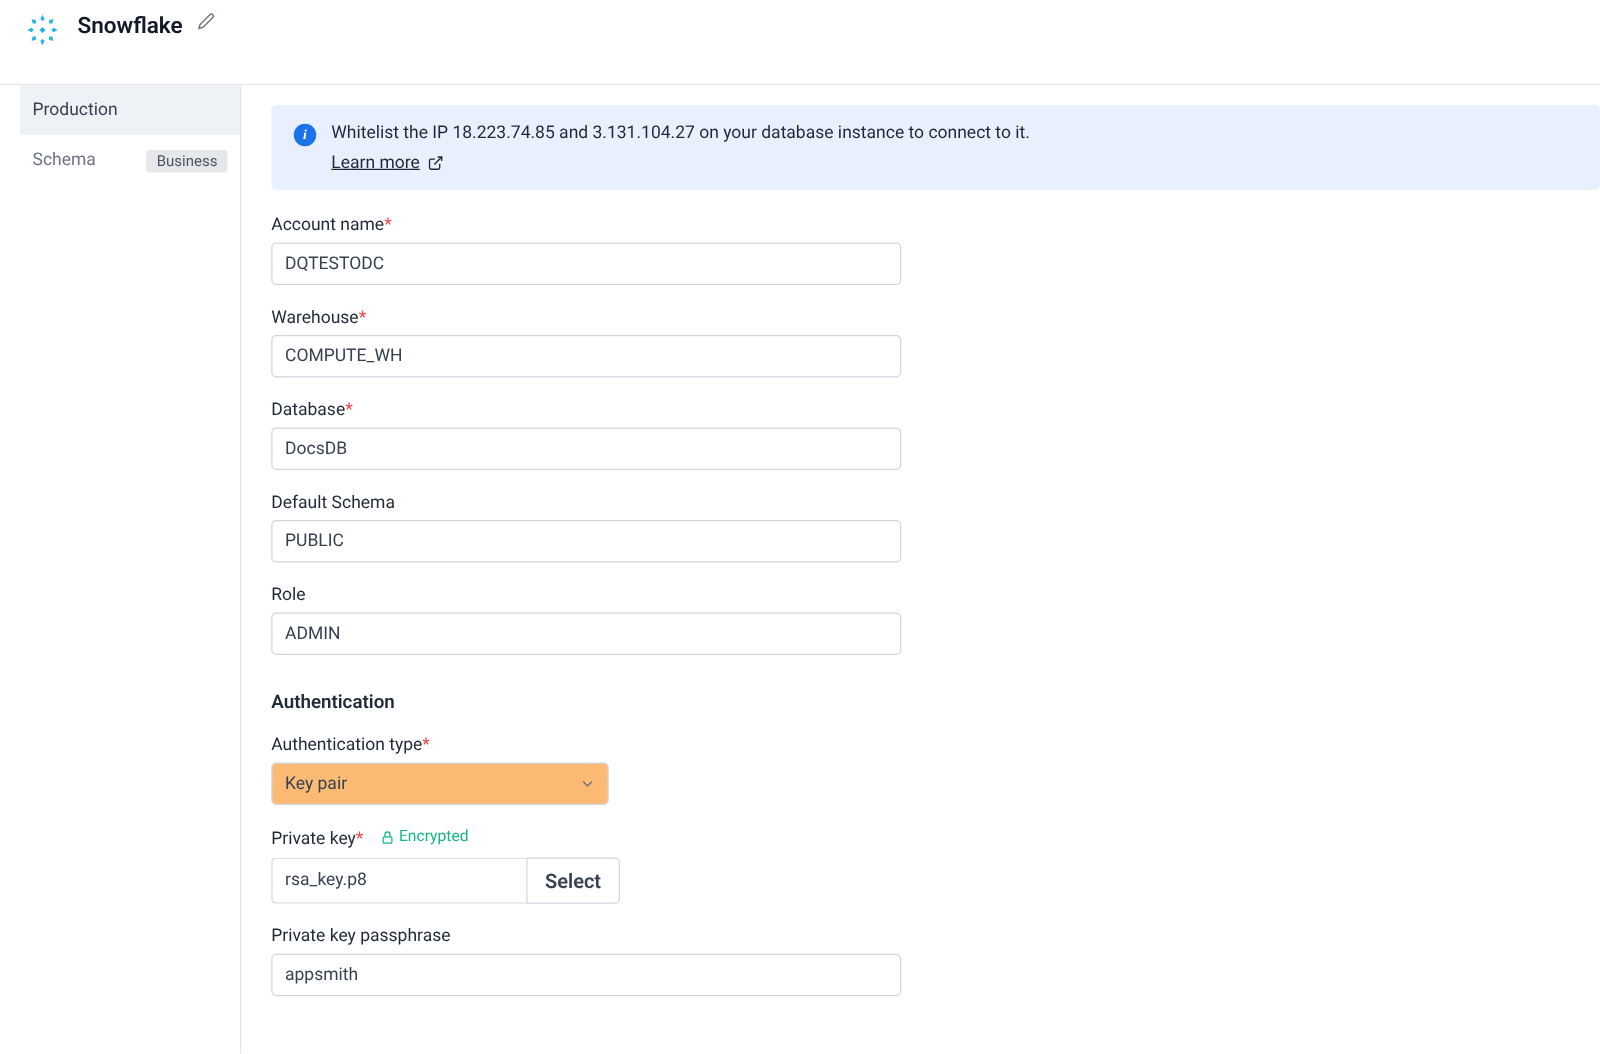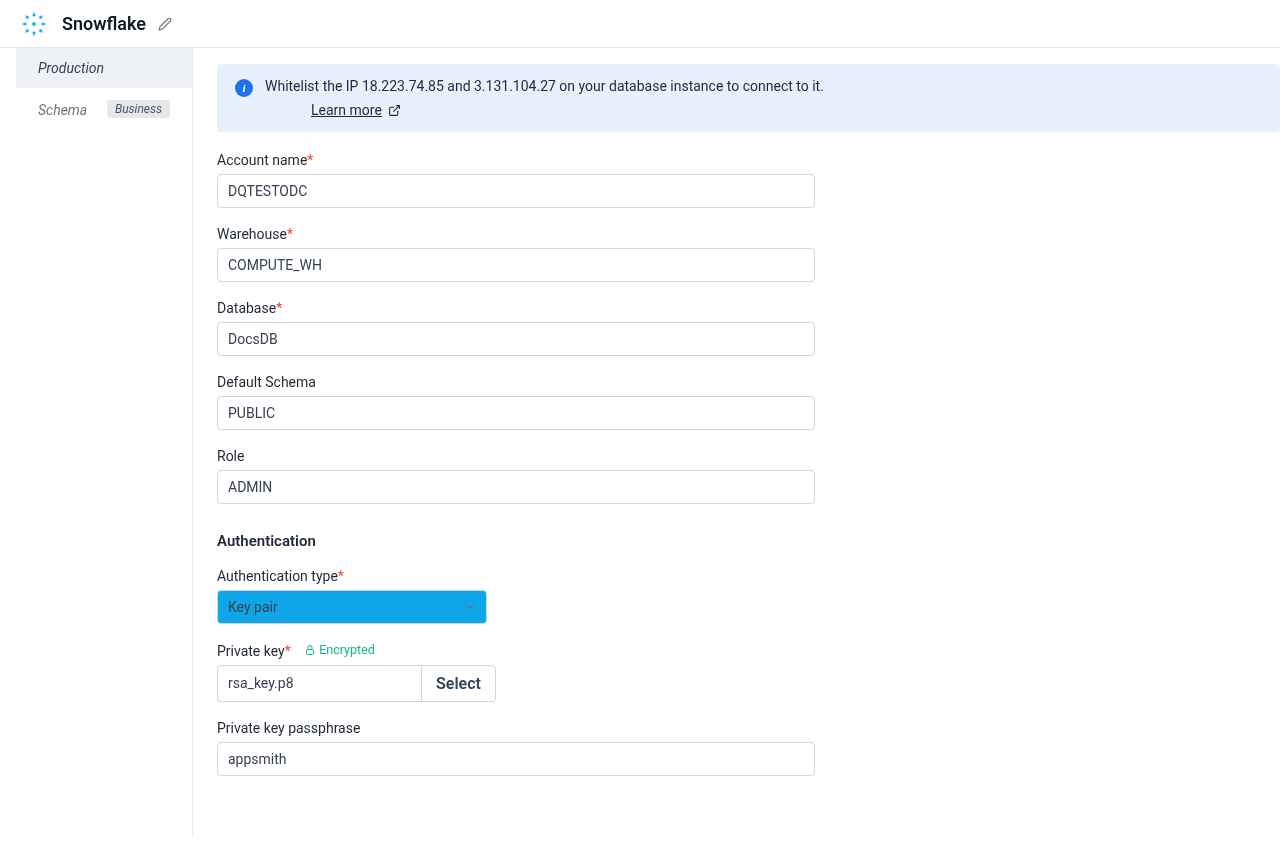--- a/index.html
+++ b/index.html
@@ -7,24 +7,24 @@
       font-family: -apple-system, BlinkMacSystemFont, "Segoe UI", Roboto, sans-serif;
       font-size: 14px;
       color: #333;
       background: #fff;
       width: 1280px;
       height: 843px;
       overflow: hidden;
     }
     .header {
       display: flex;
-      align-items: center;
+      align-items: flex-start;
       padding: 10px 20px;
       border-bottom: 1px solid #e5e7eb;
-      height: 48px;
+      height: 68px;
     }
     .snowflake-logo {
       width: 28px;
       height: 28px;
       margin-right: 14px;
       flex-shrink: 0;
     }
     .page-title {
       font-size: 18px;
       font-weight: 600;
@@ -43,27 +43,26 @@
     }
     .sidebar {
       width: 177px;
       border-right: 1px solid #e5e7eb;
       padding: 0;
       flex-shrink: 0;
       margin-left: 16px;
     }
     .sidebar-item {
       display: flex;
-      align-items: flex-end;
+      align-items: flex-start;
       justify-content: space-between;
-      padding: 12px 22px;
+      padding: 12px 10px;
       font-size: 14px;
       color: #6b7280;
       cursor: pointer;
-      font-style: italic;
     }
     .sidebar-item.active {
       background: #eef2f6;
       color: #374151;
     }
     .badge {
       background: #e5e7eb;
       color: #4b5563;
       font-size: 12px;
       padding: 2px 8px;
@@ -104,33 +103,32 @@
       font-size: 14px;
       color: #1f2937;
     }
     .learn-more {
       display: inline-flex;
       align-items: center;
       margin-top: 8px;
       color: #1f2937;
       text-decoration: underline;
       cursor: pointer;
-      margin-left: 46px;
     }
     .learn-more svg { margin-left: 6px; width: 13px; height: 13px; }
     .form-group { margin-bottom: 18px; }
     .form-label {
       display: block;
       font-size: 14px;
       color: #1f2937;
       margin-bottom: 6px;
     }
     .required { color: #ef4444; }
     .form-input {
-      width: 598px;
+      width: 504px;
       padding: 8px 10px;
       border: 1px solid #d1d5db;
       border-radius: 4px;
       font-size: 14px;
       color: #374151;
       outline: none;
       font-family: inherit;
       background: #fff;
     }
     .select-wrap {
@@ -138,21 +136,21 @@
       width: 270px;
     }
     .form-select {
       width: 100%;
       padding: 8px 30px 8px 10px;
       border: 1px solid #d1d5db;
       border-radius: 4px;
       font-size: 14px;
       color: #374151;
       appearance: none;
-      background: #0ea5e9;
+      background: #fdba74;
       cursor: pointer;
       font-family: inherit;
     }
     .chevron {
       position: absolute;
       right: 10px;
       top: 50%;
       transform: translateY(-50%);
       pointer-events: none;
       color: #6b7280;

